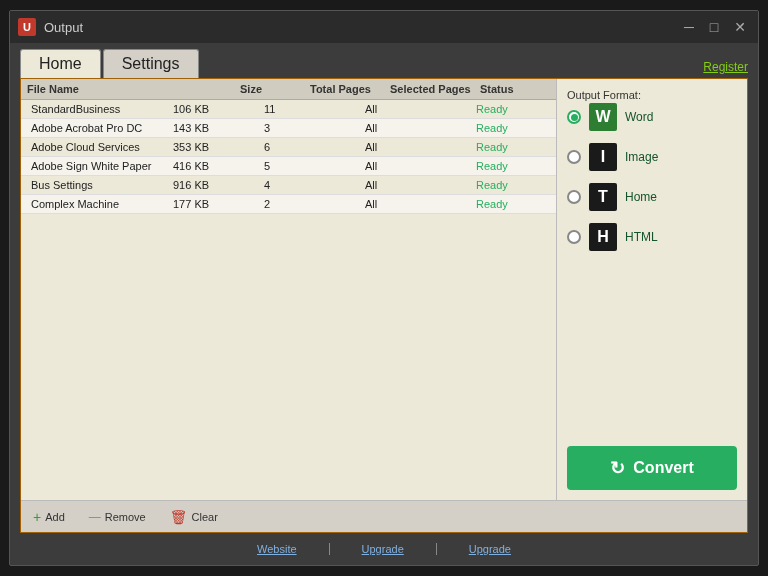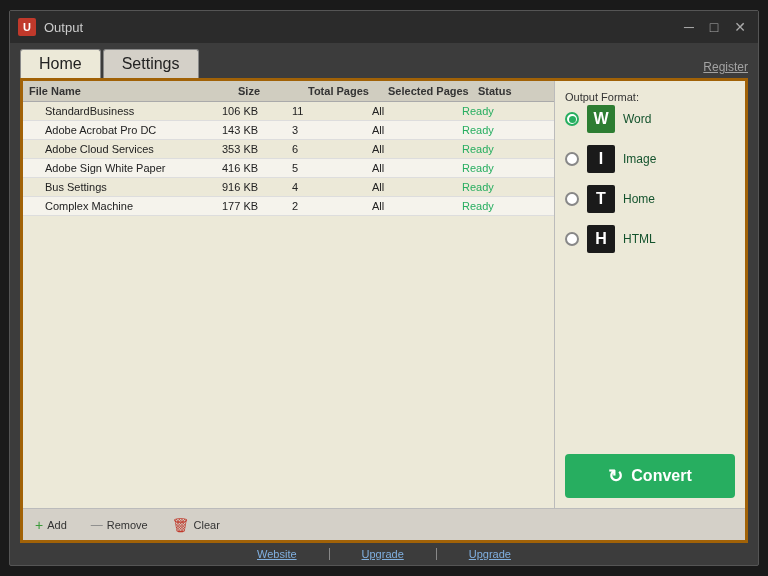--- a/index.html
+++ b/index.html
@@ -79,33 +79,33 @@
       border-radius: 3px 3px 0 0;
       margin-right: 2px;
     }
     .tab.active {
       background: #ece9d8;
       font-weight: normal;
       z-index: 2;
     }
     .register-link {
       margin-left: auto;
-      color: #a3a3a3;
+      color: #84cc16;
       text-decoration: underline;
       cursor: pointer;
       font-size: 12px;
       padding-bottom: 4px;
       align-self: flex-end;
     }
     .content-area {
       background: #ece9d8;
       flex: 1;
       display: flex;
       flex-direction: column;
-      border: 3px solid #a16207;
+      border: 1px solid #a16207;
       margin: 0 10px;
     }
     .main-panel {
       display: flex;
       flex: 1;
       overflow: hidden;
     }
     .file-table-area {
       flex: 1;
       display: flex;
@@ -122,23 +122,24 @@
       font-size: 11px;
       color: #333;
     }
     .table-body {
       flex: 1;
       overflow-y: auto;
     }
     .table-row {
       display: grid;
       grid-template-columns: 1fr 70px 80px 90px 70px;
-      padding: 3px 22px;
+      padding: 3px 10px;
       border-bottom: 1px solid #ddd;
       font-size: 11px;
+      gap: 21px;
     }
     .table-row:nth-child(even) { background: #f5f3ec; }
     .status-ready { color: #27ae60; }
     .toolbar {
       background: #d4d0c8;
       border-top: 1px solid #bbb;
       height: 32px;
       display: flex;
       align-items: center;
       padding: 0 8px;
@@ -228,21 +229,21 @@
       font-size: 16px;
       font-weight: bold;
       cursor: pointer;
       display: flex;
       align-items: center;
       justify-content: center;
       gap: 8px;
     }
     .convert-icon { font-size: 18px; }
     .footer {
-      height: 22px;
+      height: 32px;
       display: flex;
       align-items: center;
       justify-content: center;
       gap: 32px;
       flex-shrink: 0;
       text-align: center;
     }
     .footer a {
       color: #80b0e0;
       text-decoration: underline;

